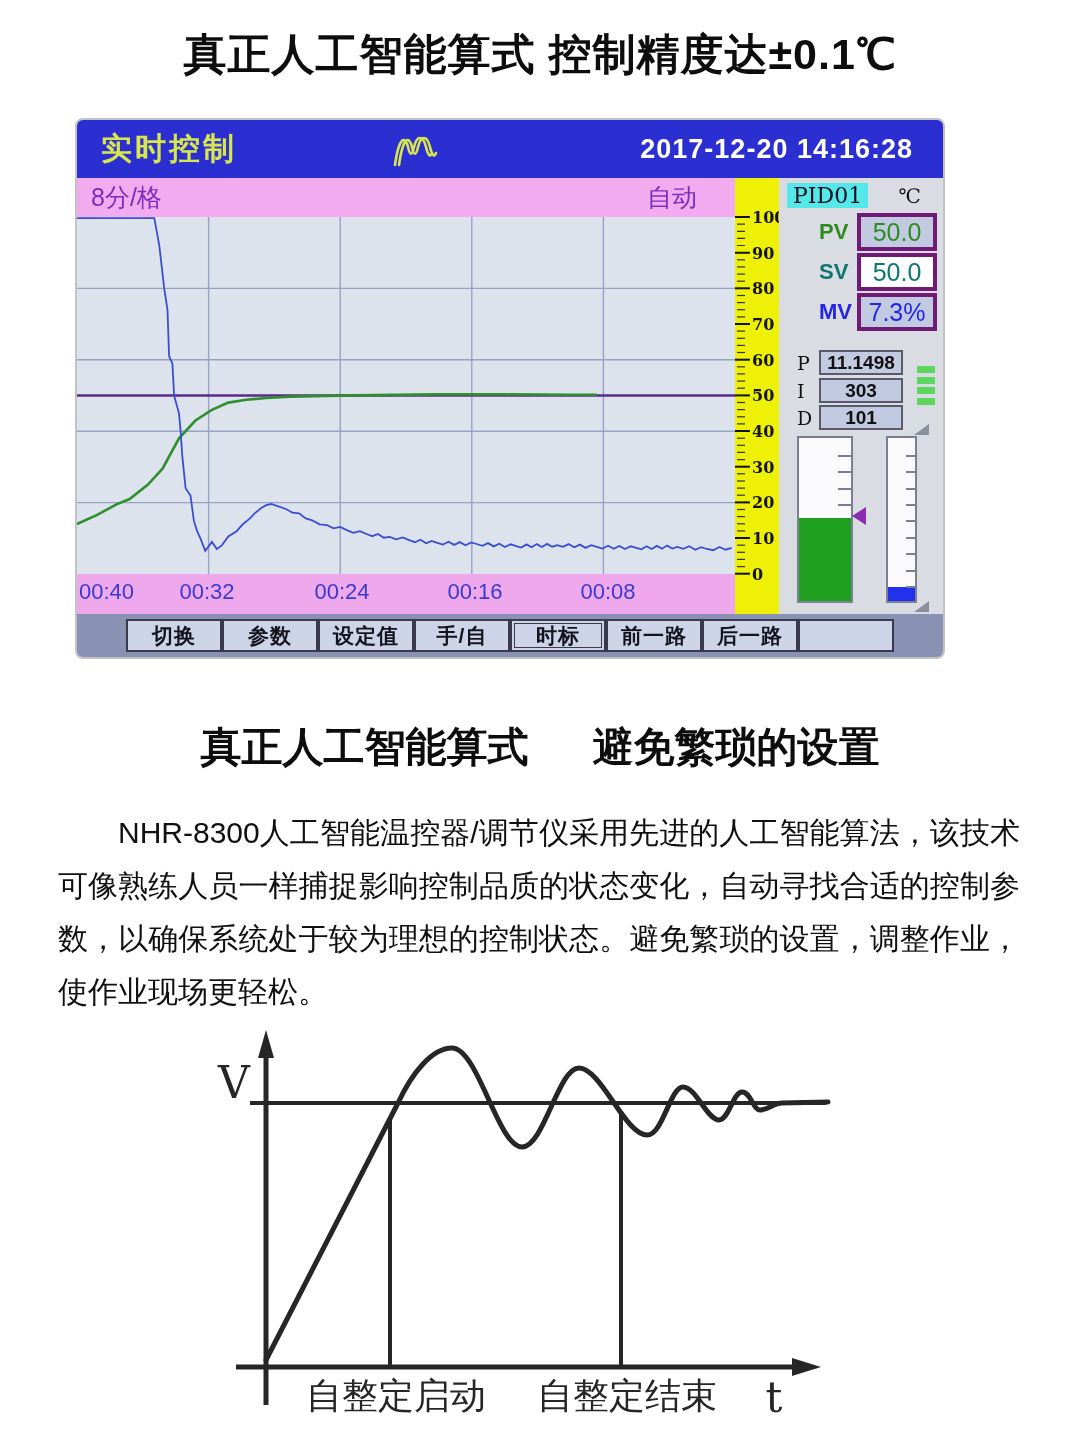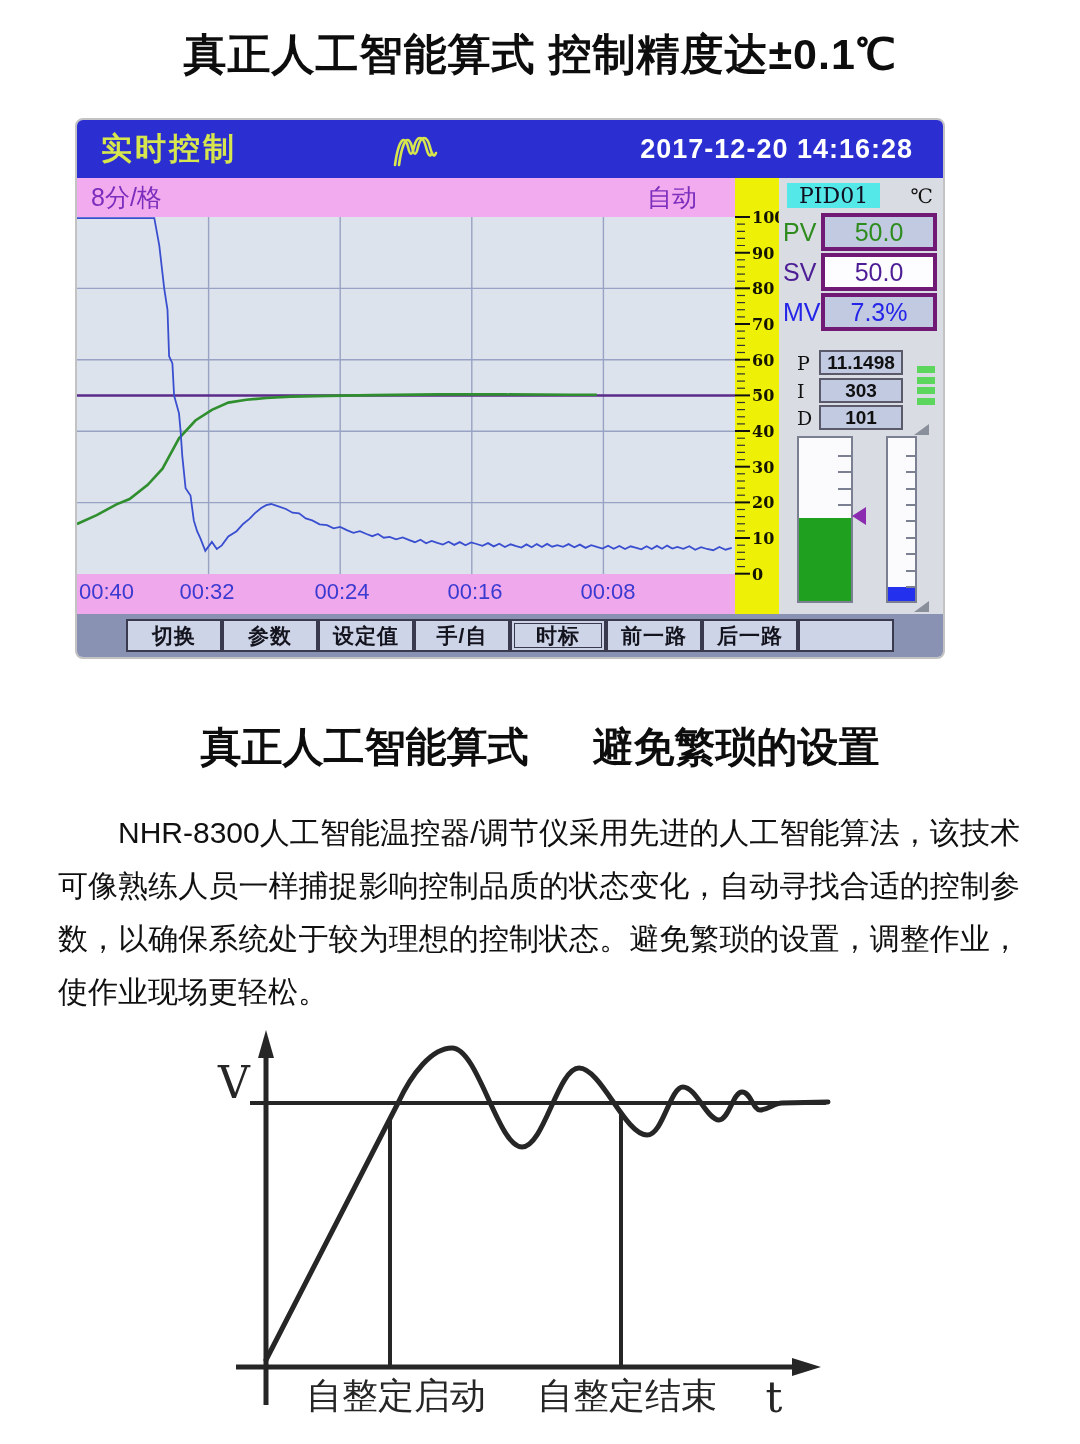--- a/index.html
+++ b/index.html
@@ -28,30 +28,30 @@
   #trend-svg{display:block;background:#dde3ec;flex:0 0 auto;}
   .time-row{background:#f0a8ec;position:relative;flex:1 1 auto;}
   .tl{position:absolute;top:5px;font-size:22px;color:#3a3ad0;
       transform:translateX(-50%);white-space:nowrap;}
   .tl.first{transform:none;left:2px;}
   #ruler-svg{display:block;background:#eef005;flex:0 0 auto;}
   .side{flex:1 1 auto;position:relative;background:#d9dde3;}
 
   .loop-row{position:absolute;top:5px;left:8px;white-space:nowrap;}
   .loop-id{background:#55e8e8;color:#101022;font-family:"DejaVu Serif",serif;
-           font-size:22px;padding:0 12px;}
+           font-size:22px;padding:0 6px;}
   .loop-unit{margin-left:26px;font-size:20px;color:#111;font-family:"DejaVu Serif",serif;}
 
   .vrow{position:absolute;left:4px;right:6px;height:36px;display:flex;align-items:center;}
-  .vlabel{width:38px;font-size:25px;font-weight:normal;flex:0 0 auto;}
+  .vlabel{width:38px;font-size:22px;font-weight:bold;flex:0 0 auto;margin-left:36px;}
   .vbox{flex:1;height:30px;border:4px solid #701a75;background:#c2cae2;
         display:flex;align-items:center;justify-content:center;
         font-size:25px;font-weight:normal;}
   .pv .vlabel,.pv .vbox{color:#2e8b1e;}
-  .sv .vlabel,.sv .vbox{color:#4c1d95;}
+  .sv .vlabel,.sv .vbox{color:#0f766e;}
   .sv .vbox{background:#fdfdff;}
   .mv .vlabel,.mv .vbox{color:#2525e8;}
 
   .prow{position:absolute;left:18px;width:106px;height:25px;display:flex;align-items:center;}
   .plabel{width:22px;font-family:"DejaVu Serif",serif;font-size:19px;color:#111;flex:0 0 auto;}
   .pbox{flex:1;height:21px;border:2px solid #5a5a6a;background:#c2cae2;color:#101010;
         font-size:19px;font-weight:bold;display:flex;align-items:center;justify-content:center;}
 
   .alarm-bars{position:absolute;left:138px;top:188px;width:18px;height:40px;
               background:repeating-linear-gradient(to bottom,#5cd65c 0 7px,transparent 7px 10.6px);}

